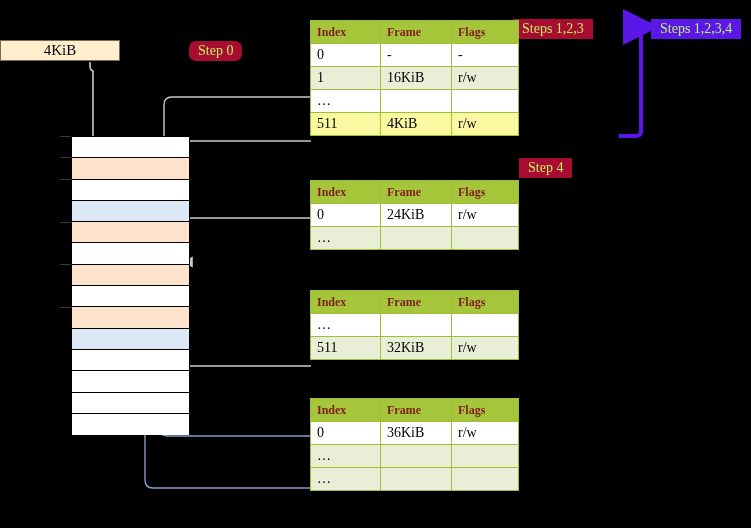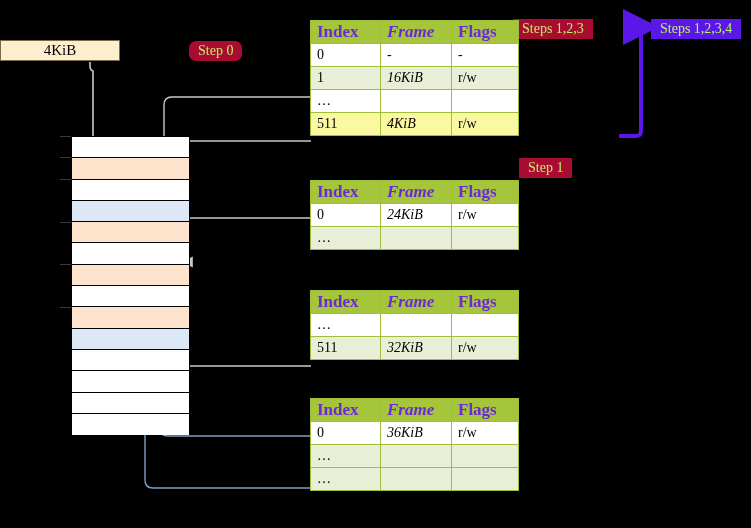--- a/index.html
+++ b/index.html
@@ -59,33 +59,33 @@
   
   .ptable{
     position:absolute;
     border-collapse:collapse;
     border:1px solid #9fbf3b;
     font-size:14px;
     background:#ffffff;
     table-layout:fixed;
   }
   .ptable th{
-    background:#a5c63b;color:#6d28d9;font-weight:bold;
+    background:#a5c63b;color:#7f1d1d;font-weight:bold;
     text-align:left;padding:2px 6px;border:1px solid #9fbf3b;
-    font-size:17px;line-height:18px;
+    font-size:12px;line-height:18px;
   }
   .ptable td{
     padding:2px 6px;border:1px solid #9fbf3b;
     line-height:18px;height:18px;color:#000;
   }
   .ptable tr.odd td{background:#ffffff;}
   .ptable tr.even td{background:#e9eed7;}
   .ptable td.hl{background:#fbf8a2 !important;}
   .c-index{width:57px;}
-  .c-frame{width:58px;font-style:italic;}
+  .c-frame{width:58px;}
   .c-flags{width:54px;}
 
   #table-pml4{left:310px;top:20px;}
   #table-pdpt{left:310px;top:180px;}
   #table-pd{left:310px;top:290px;}
   #table-pt{left:310px;top:398px;}
 
   svg.wires{position:absolute;left:0;top:0;width:751px;height:528px;pointer-events:none;}
 </style>
 </head>
@@ -152,21 +152,21 @@
       <div class="mem-cell peach"></div>
       <div class="mem-cell blue"></div>
       <div class="mem-cell white"></div>
       <div class="mem-cell white"></div>
       <div class="mem-cell white"></div>
       <div class="mem-cell white"></div>
     </div>
 
   <div id="badge-steps123" class="badge crimson">Steps 1,2,3</div>
   <div id="badge-steps1234" class="badge violet">Steps 1,2,3,4</div>
-  <div id="badge-step4" class="badge crimson">Step 1</div>
+  <div id="badge-step4" class="badge crimson">Step 4</div>
   <div id="badge-step0" class="badge crimson">Step 0</div>
 
   <table class="ptable" id="table-pml4">
     <thead>
         <tr>
       <th class="c-index">Index</th>
       <th class="c-frame">Frame</th>
       <th class="c-flags">Flags</th>
     </tr>
       </thead>

